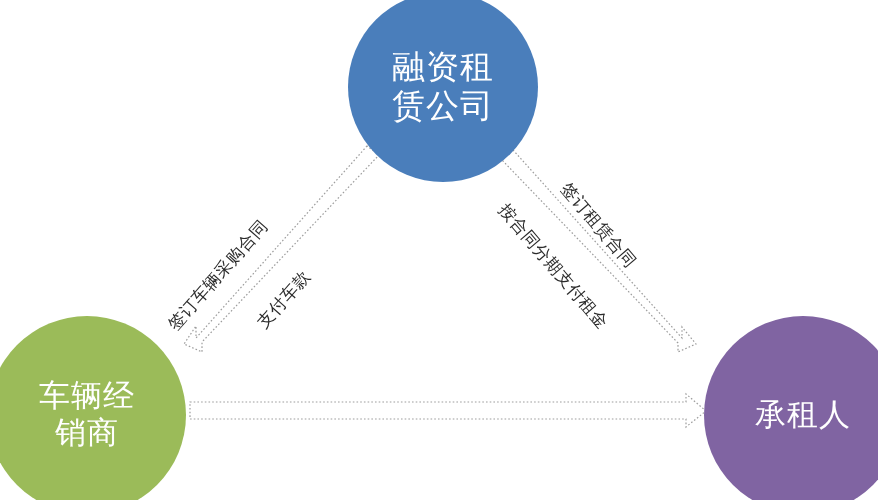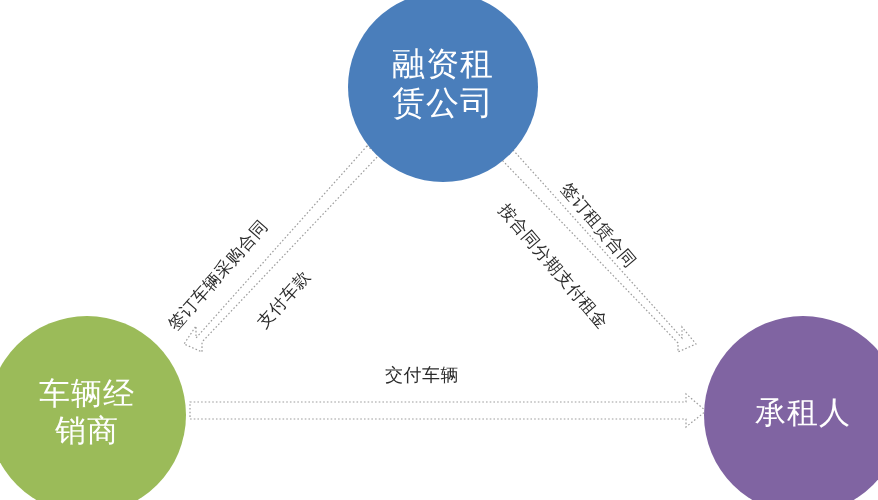--- a/index.html
+++ b/index.html
@@ -6,21 +6,21 @@
     margin: 0;
     padding: 0;
     background: #ffffff;
   }
   #stage {
     position: relative;
     width: 878px;
     height: 500px;
     background: #ffffff;
     overflow: hidden;
-    font-family: Liberation Mono, monospace;
+    font-family: Liberation Sans, sans-serif;
   }
   .node {
     position: absolute;
     border-radius: 50%;
     display: flex;
     align-items: center;
     justify-content: center;
     text-align: center;
     color: #ffffff;
     line-height: 1.18;
@@ -128,15 +128,14 @@
   </div>
 
   <div class="node" id="node-lessee">
     <span class="node-label">承租人</span>
   </div>
 
   <div class="edge-label" id="label-purchase-contract">签订车辆采购合同</div>
   <div class="edge-label" id="label-pay-vehicle">支付车款</div>
   <div class="edge-label" id="label-lease-contract">签订租赁合同</div>
   <div class="edge-label" id="label-pay-rent">按合同分期支付租金</div>
-  <div class="edge-label" id="label-deliver-vehicle">交付车辆</div>
 
 </div>
 
 </body></html>

